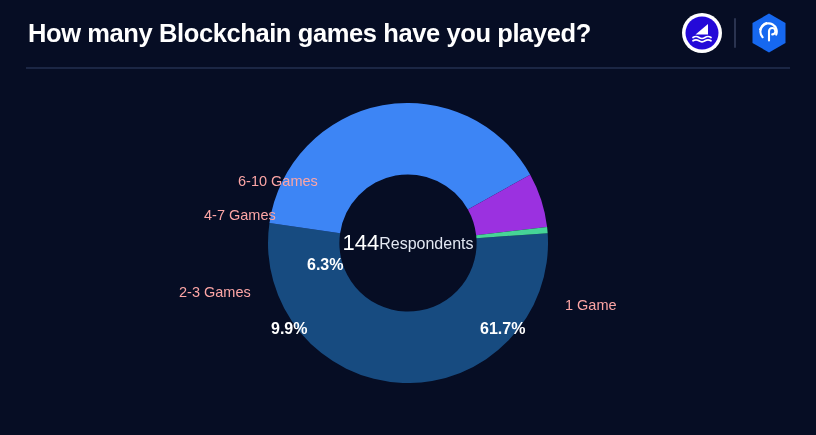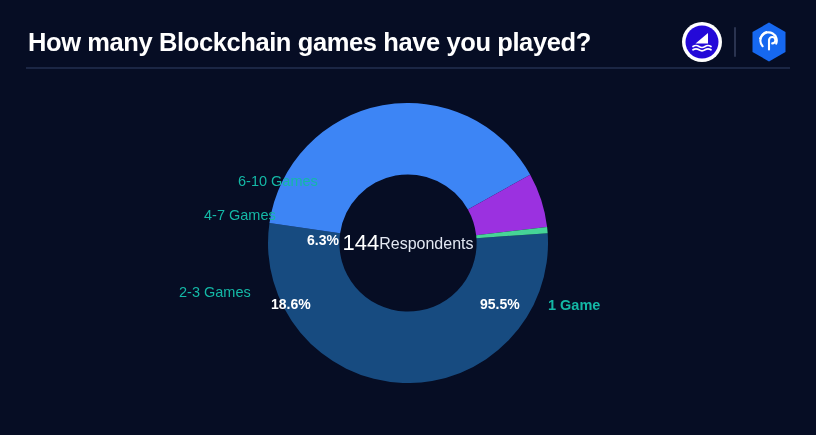--- a/index.html
+++ b/index.html
@@ -11,21 +11,21 @@
   }
   .page {
     position:relative;
     width:816px; height:435px;
     background:#060d24;
   }
 
   
   .header {
     position:absolute;
-    left:0; top:16px;
+    left:0; top:7px;
     width:816px; height:68px;
     display:flex;
     align-items:center;
     justify-content:space-between;
     padding:0 26px 16px 28px;
   }
   .title {
     font-size:25.5px;
     font-weight:bold;
     color:#ffffff;
@@ -94,38 +94,39 @@
   .center-sub {
     font-size:16px;
     font-weight:400;
     color:#e2e7f2;
     margin-top:1px;
   }
 
   
   .pct {
     position:absolute;
-    font-size:14px;
+    font-size:16px;
     font-weight:bold;
     color:#ffffff;
     white-space:nowrap;
+    margin-top:24px;
   }
   .pct-534 { left:480px; top:228px; }
   .pct-396 { left:271px; top:228px; }
   .pct-63  { left:307px; top:164px; }
 
   
   .cat {
     position:absolute;
     font-size:14.5px;
     font-weight:400;
-    color:#14b8a6;
+    color:#fca5a5;
     white-space:nowrap;
   }
-  .cat-1game  { left:548px; top:229px;font-weight:bold; }
+  .cat-1game  { left:565px; top:229px; }
   .cat-23     { left:179px; top:216px; }
   .cat-45     { left:204px; top:139px; }
   .cat-610    { left:238px; top:105px; }
 </style>
 </head>
 <body>
 
 <div class="page">
 
   <div class="header">
@@ -170,22 +171,22 @@
             <path d="M 139.09 -15.90 A 140 140 0 0 1 139.66 -9.77 L 68.43 -4.79 A 68.6 68.6 0 0 0 68.16 -7.79 Z" fill="#46d497"></path>
           </g>
       </svg>
     </div>
 
     <div class="center-label">
       <div class="center-value">144</div>
       <div class="center-sub">Respondents</div>
     </div>
 
-    <div class="pct pct-534">95.5%</div>
-    <div class="pct pct-396">18.6%</div>
+    <div class="pct pct-534">61.7%</div>
+    <div class="pct pct-396">9.9%</div>
     <div class="pct pct-63">6.3%</div>
 
     <div class="cat cat-1game">1 Game</div>
     <div class="cat cat-23">2-3 Games</div>
     <div class="cat cat-45">4-7 Games</div>
     <div class="cat cat-610">6-10 Games</div>
 
   </div>
 </div>
 

